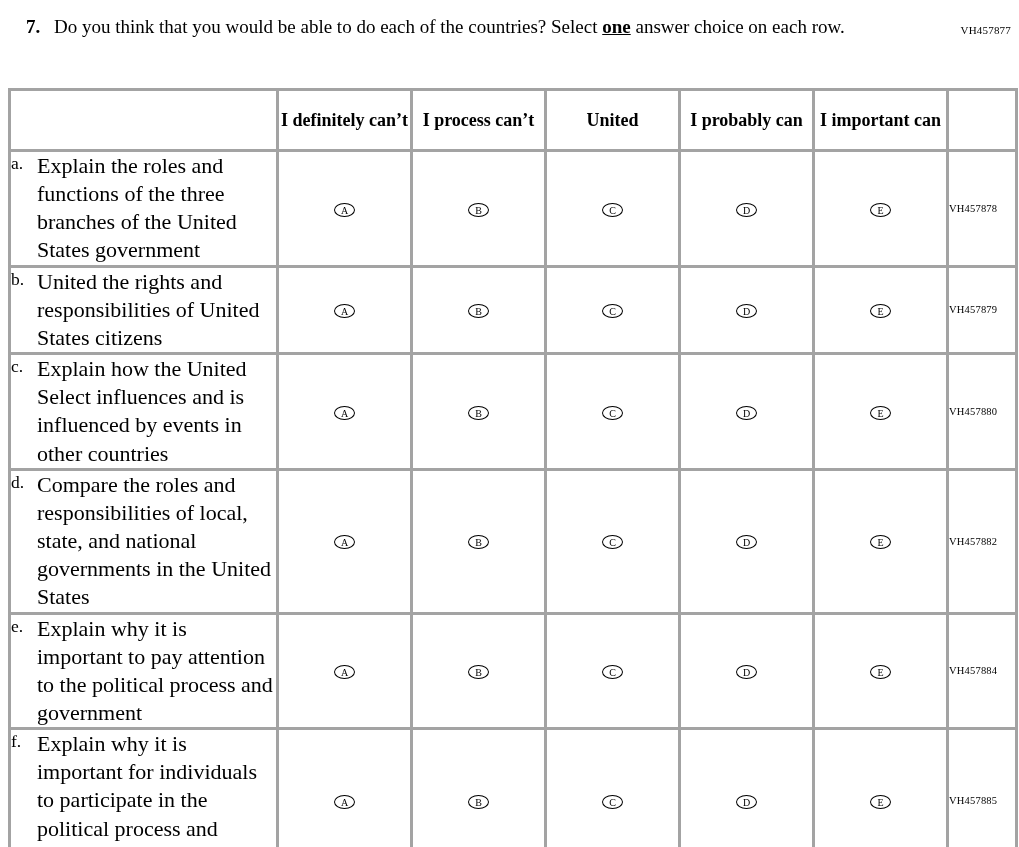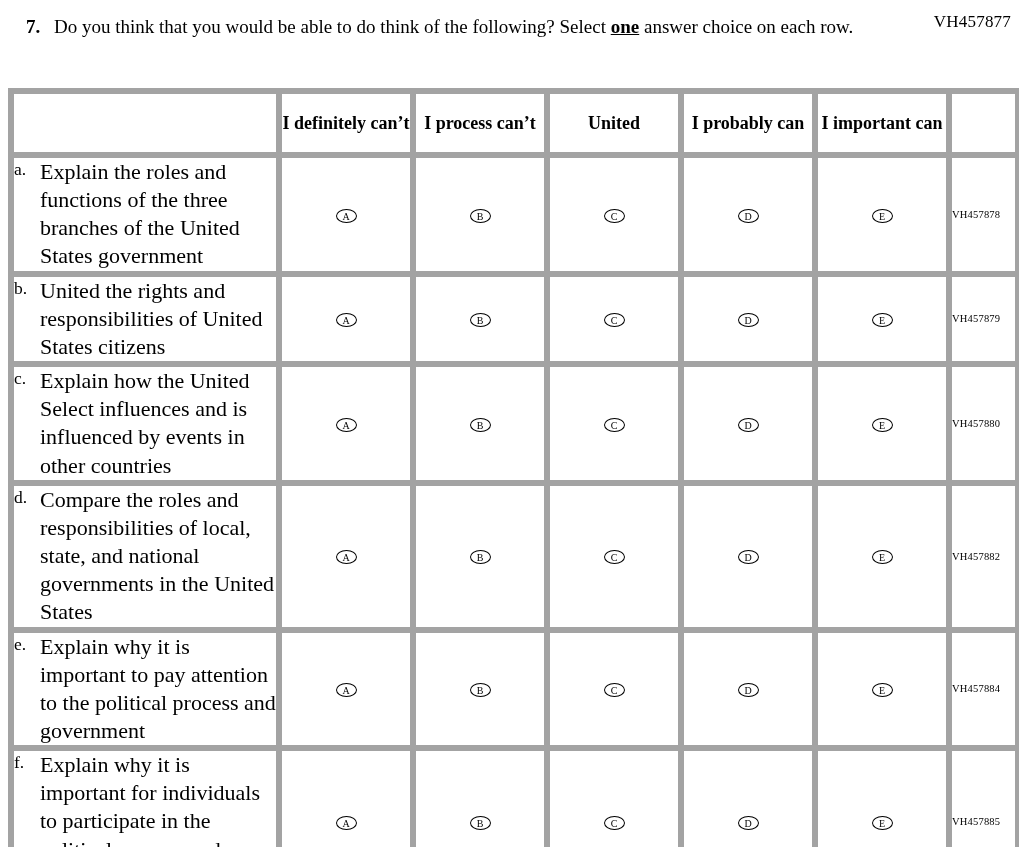--- a/index.html
+++ b/index.html
@@ -18,24 +18,24 @@
   #page {
     position: relative;
     width: 1019px;
     height: 847px;
     box-sizing: border-box;
   }
 
   
   .corner-id {
     position: absolute;
-    top: 12px;
+    top: 24px;
     right: 8px;
     font-family: "Liberation Serif", serif;
-    font-size: 17px;
+    font-size: 11px;
     letter-spacing: 0.2px;
   }
 
   
   .question {
     position: absolute;
     left: 26px;
     top: 14px;
     width: 880px;
     display: flex;
@@ -62,21 +62,21 @@
     left: 8px;
     top: 88px;
     width: 1003px;
   }
   table.grid {
     border-collapse: collapse;
     width: 1003px;
     table-layout: fixed;
   }
   table.grid td, table.grid th {
-    border: 6px solid #a3a3a3;
+    border: 3px solid #a3a3a3;
     padding: 0;
     vertical-align: middle;
   }
   table.grid thead th {
     height: 58px;
     font-size: 18px;
     font-weight: bold;
     text-align: center;
     line-height: 1.15;
     font-family: "Liberation Serif", serif;
@@ -136,21 +136,21 @@
 </head>
 <body>
 
 <div id="page">
 
   <div class="corner-id">VH457877</div>
 
   <div class="question">
     <div class="q-num">7.</div>
     <div class="q-text">
-      <span>Do you think that you would be able to do think of the following? Select </span><b>one</b><span> answer choice on each row.</span>
+      <span>Do you think that you would be able to do each of the countries? Select </span><b>one</b><span> answer choice on each row.</span>
     </div>
   </div>
 
   <div class="grid-wrap">
     <table class="grid">
       <colgroup>
         <col class="c-stem">
         <col class="c-opt">
         <col class="c-opt">
         <col class="c-opt">

